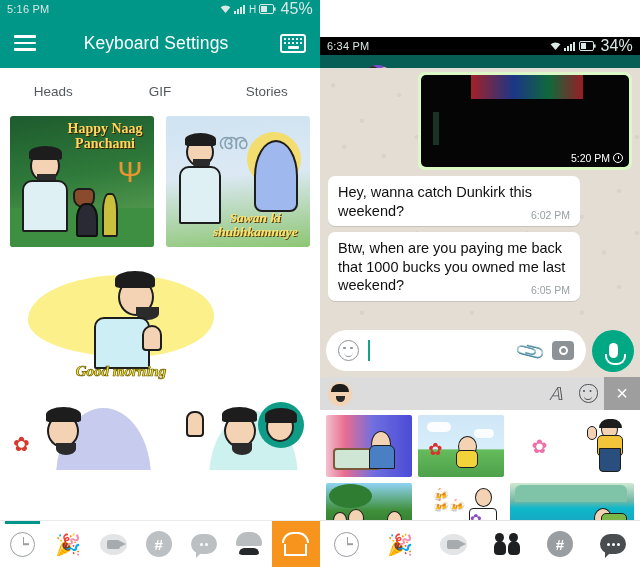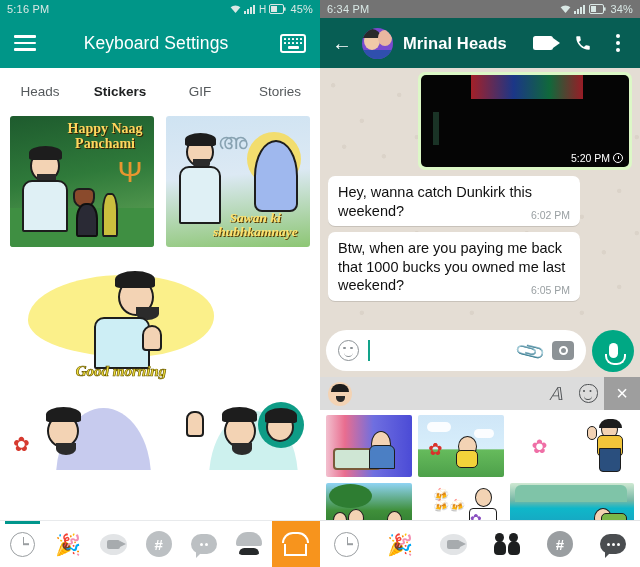--- a/index.html
+++ b/index.html
@@ -13,27 +13,27 @@
   .screens { display: flex; width: 640px; height: 567px; }
   .screen { width: 320px; height: 567px; position: relative; overflow: hidden; }
 
   
   .statusbar {
     height: 18px; display: flex; align-items: center;
     padding: 0 7px; font-size: 11px; color: #d9e8e5;
     letter-spacing: .2px; position: relative; z-index: 5;
   }
   .sb-left { background: #009688; }
-  .sb-right { background: #737373; }
+  .sb-right { background: #000000; margin-top: 37px; }
   .sb-time { flex: 0 0 auto; }
   .sb-spacer { flex: 1 1 auto; }
   .sb-icons { display: flex; align-items: center; gap: 3px; }
   .sb-icons svg { display: block; }
   .sb-net { font-size: 10px; }
-  .sb-pct { font-size: 11px; margin-left: 1px; }
+  .sb-pct { font-size: 16px; margin-left: 1px; }
 
   
   .kb-appbar {
     height: 50px; background: #009688; display: flex; align-items: center;
     padding: 0 14px; color: #fff;
   }
   .hamburger { width: 22px; height: 16px; display: flex; flex-direction: column;
     justify-content: space-between; cursor: pointer; }
   .hamburger i { display: block; height: 2.6px; background: #fff; border-radius: 1px; }
   .kb-title { flex: 1; text-align: center; font-size: 17.5px; font-weight: 400;
@@ -325,21 +325,20 @@
             <i class="key"></i>
             <i class="key"></i>
             <i class="key"></i>
           </span>
         <span class="bar"></span>
       </div>
     </div>
 
     <div class="kb-tabs">
       <div class="kb-tab">Heads</div>
-      <div class="kb-tab active">Stickers</div>
       <div class="kb-tab">GIF</div>
       <div class="kb-tab">Stories</div>
     </div>
 
     <div class="sticker-grid">
 
       <div class="srow">
         <div class="scell st-naag">
           <div style="position:absolute;left:0;bottom:0;width:100%;height:30%;background:#3f8f42"></div>
           <div class="avatar-head" style="left:14%;top:26%;width:30px;height:32px"></div>

